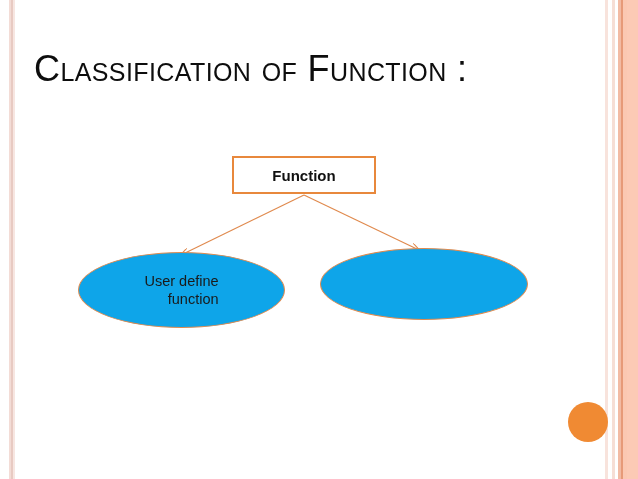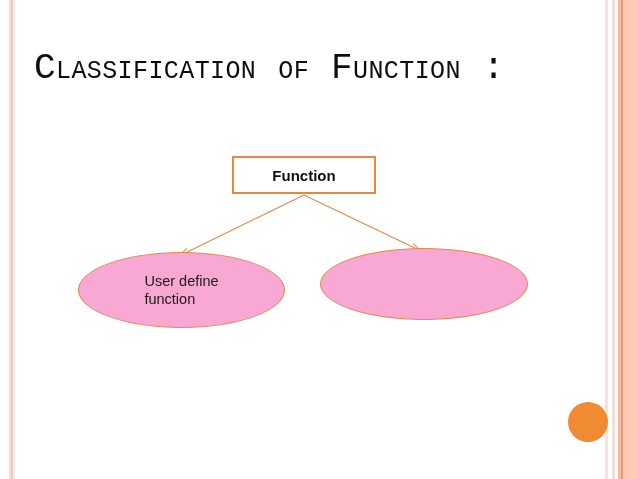--- a/index.html
+++ b/index.html
@@ -43,21 +43,21 @@
   .s5 { left: 618px; width: 3px;  background: #f2bba4; }
   .s6 { left: 621px; width: 2px;  background: #e79a78; }
   .s7 { left: 623px; width: 4px;  background: #fbc8b2; }
   .s8 { left: 627px; width: 11px; background: #fccab5; }
 
   
   .title {
     position: absolute;
     left: 34px;
     top: 48px;
-    font-family: Liberation Mono, monospace;
+    font-family: Liberation Sans, sans-serif;
     font-size: 36px;
     font-variant: small-caps;
     letter-spacing: 0.4px;
     color: #0d0d0d;
     white-space: nowrap;
     line-height: 1.15;
   }
 
   
   .func-box {
@@ -78,26 +78,26 @@
     font-size: 15px;
     font-weight: bold;
     color: #111111;
   }
 
   
   .ellipse {
     position: absolute;
     box-sizing: border-box;
     border: 1.6px solid #e08a4e;
-    background: #f9a8d4;
+    background: #0ea5e9;
     border-radius: 50%;
     display: flex;
     align-items: center;
     justify-content: center;
-    text-align: left;
+    text-align: right;
   }
   .ellipse span {
     font-family: "Liberation Sans", sans-serif;
     font-size: 14.5px;
     color: #1a1a1a;
     line-height: 1.25;
   }
   #ellipse-left {
     left: 78px;
     top: 252px;

